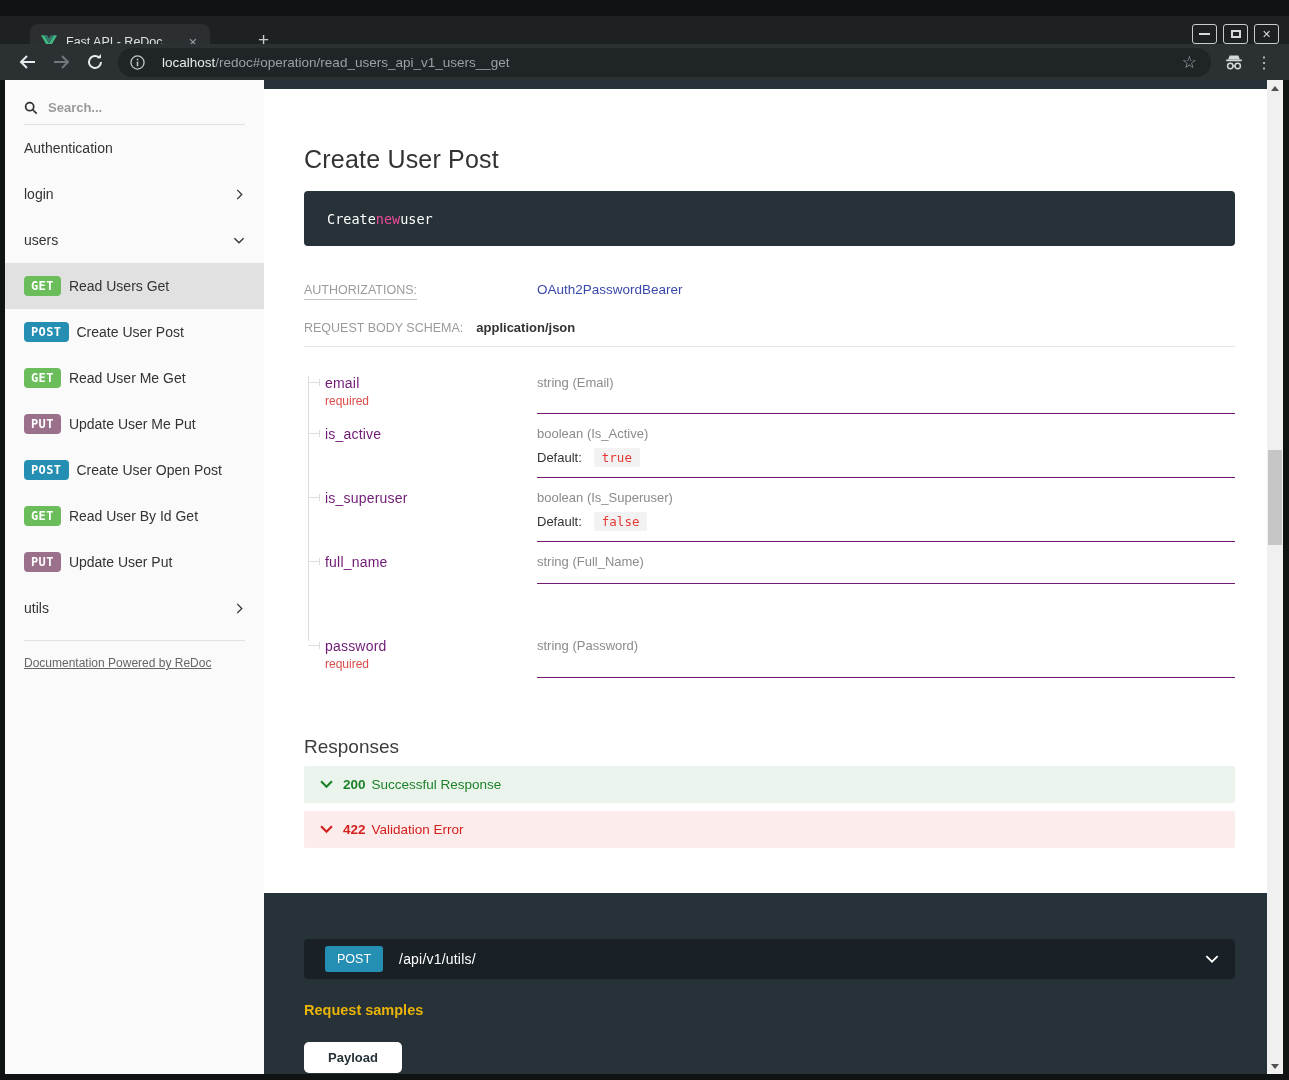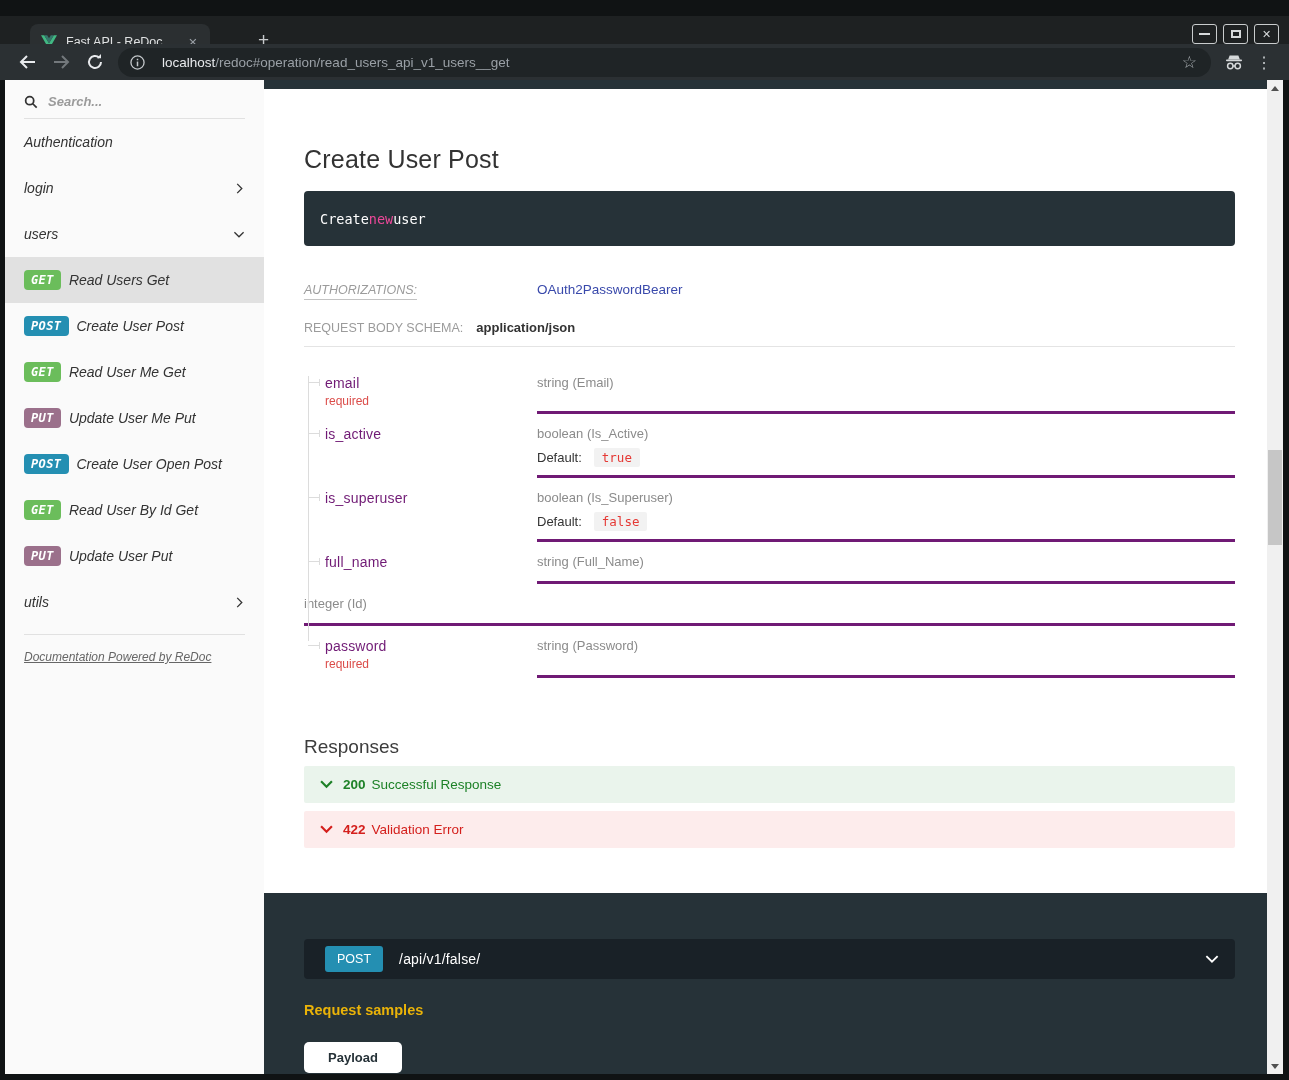--- a/index.html
+++ b/index.html
@@ -28,62 +28,62 @@
   .url-host { color:#e8eaed; }
   .url-path { color:#9aa0a6; }
   .star { color:#a6abaf; font-size:17px; padding:0 6px; cursor:pointer; }
   .toolbar-ico { width:30px; height:28px; display:flex; align-items:center; justify-content:center; cursor:pointer; }
   .kebab { color:#c3c7ca; font-size:16px; letter-spacing:0; cursor:pointer; }
 
   
   .app { position:absolute; top:80px; left:5px; right:22px; bottom:6px; display:flex; background:#fff; }
 
   
-  .sidebar { width:259px; background:#fafafa; flex-shrink:0; padding-top:6px; position:relative;font-style:italic; }
+  .sidebar { width:259px; background:#fafafa; flex-shrink:0; padding-top:12px; position:relative; }
   .search-row { display:flex; align-items:center; padding:8px 0 0 19px; }
   .search-input { color:#9b9b9b; font-size:13px; font-weight:bold; margin-left:10px; }
   .search-underline { height:1px; background:#e1e1e1; margin:9px 19px 0 19px; }
   .side-item { height:46px; display:flex; align-items:center; padding:0 19px; font-size:14px; color:#333; cursor:pointer; }
   .side-item.active { background:#e1e1e1; }
   .side-label { flex:1; }
   .badge { font-family:"DejaVu Sans Mono", monospace; font-size:12px; font-weight:bold; color:#fff;
            padding:3px 7px; border-radius:4px; margin-right:8px; letter-spacing:.4px; }
   .side-footer-divider { height:1px; background:#e1e1e1; margin:9px 19px 0 19px; }
   .side-footer { padding:12px 19px; }
   .side-footer a { font-size:12px; color:#666; }
 
   
   .main { flex:1; display:flex; flex-direction:column; overflow:hidden; background:#fff; }
   .dark-strip { height:9px; background:#263238; flex-shrink:0; }
   .white-section { height:804px; padding:0 32px 0 40px; flex-shrink:0; }
 
   .op-title { margin-top:56px; font-size:25px; font-weight:400; color:#333; letter-spacing:.2px; }
   .desc-code { margin-top:17px; height:55px; background:#263238; border-radius:4px; display:flex; align-items:center;
-               font-family:"DejaVu Sans Mono", monospace; font-size:13.5px; color:#fff; padding-left:16px; }
+               font-family:"DejaVu Sans Mono", monospace; font-size:13.5px; color:#fff; padding-left:23px; }
   .desc-code .kw { color:#ec4899; }
 
   .auth-row { display:flex; margin-top:34px; align-items:baseline; }
   .auth-label { width:233px; flex-shrink:0; }
-  .auth-label span { font-size:12.5px; color:#9b9b9b; border-bottom:1px solid #c3c3c3; padding-bottom:2px;font-style:italic; }
+  .auth-label span { font-size:12.5px; color:#9b9b9b; border-bottom:1px solid #c3c3c3; padding-bottom:2px; }
   .auth-link { font-size:13.5px; color:#3949ab; cursor:pointer; }
   .rbs-row { display:flex; margin-top:22px; align-items:baseline; }
   .rbs-label { font-size:12.5px; color:#9b9b9b; margin-right:13px; }
   .rbs-value { font-size:13px; font-weight:bold; color:#333; }
   .rbs-divider { height:1px; background:#e4e4e4; margin-top:11px; }
 
   
   .fields { position:relative; margin-top:22px; }
   .trunk { position:absolute; left:4px; top:7px; width:1px; height:265px; background:#dcdcdc; }
   .frow { display:flex; }
   .fleft { width:233px; flex-shrink:0; padding:6px 0 0 21px; position:relative; }
   .stub { position:absolute; left:4px; top:13px; width:12px; height:1px; background:#dcdcdc; }
   .stub::after { content:""; position:absolute; right:0; top:-3px; width:1px; height:7px; background:#dcdcdc; }
   .fname { font-size:14px; color:#701a75; letter-spacing:.2px; }
   .freq { font-size:12px; color:#db4c49; margin-top:3px; }
-  .fright { flex:1; border-bottom:3px solid #701a75; padding:6px 0 3px 0; }
+  .fright { flex:1; border-bottom:1px solid #701a75; padding:6px 0 3px 0; }
   .ftype { font-size:13px; color:#8b8b8b; }
   .fdefault { margin-top:7px; font-size:13px; color:#333; display:flex; align-items:center; }
   .fdefault code { font-family:"DejaVu Sans Mono", monospace; font-size:12.5px; color:#e53935;
                    background:#f2f2f2; padding:2px 8px; border-radius:2px; margin-left:12px; }
   .frow.r1 .fleft, .frow.r1 .fright { padding-top:12px; }
   .frow.r1 .stub { top:19px; }
 
   
   .resp-title { margin-top:58px; font-size:19px; font-weight:400; color:#3c3c3c; }
   .resp-bar { margin-top:8px; height:37px; border-radius:2px; display:flex; align-items:center; padding:0 16px; cursor:pointer; }
@@ -314,23 +314,20 @@
             <div class="fleft">
                 <span class="stub"></span>
               <div class="fname">full_name</div>
             </div>
             <div class="fright">
                 <div class="ftype">string (Full_Name)</div>
               </div>
           </div>
 
           <div class="frow r1" style="min-height:42px">
-            <div class="fright">
-                <div class="ftype">integer (Id)</div>
-              </div>
           </div>
 
           <div class="frow r1" style="min-height:52px">
             <div class="fleft">
                 <span class="stub"></span>
               <div class="fname">password</div>
               <div class="freq">required</div>
             </div>
             <div class="fright">
                 <div class="ftype">string (Password)</div>
@@ -352,21 +349,21 @@
               <path d="M1 1l5 5 5-5" stroke="#d41f1c" stroke-width="2" fill="none"></path>
             </svg>
           <span class="resp-code">422</span>
           <span class="resp-label">Validation Error</span>
         </div>
       </div>
 
       <div class="dark-section">
         <div class="try-bar">
           <span class="verb-badge" style="background: rgb(36, 143, 178);">POST</span>
-          <span class="try-path">/api/v1/false/</span>
+          <span class="try-path">/api/v1/utils/</span>
           <svg width="14" height="9" viewBox="0 0 12 8">
               <path d="M1 1l5 5 5-5" stroke="#fff" stroke-width="1.6" fill="none"></path>
             </svg>
         </div>
         <div class="samples-title">Request samples</div>
         <button class="payload-tab">Payload</button>
       </div>
     </div>
   </div>
 

